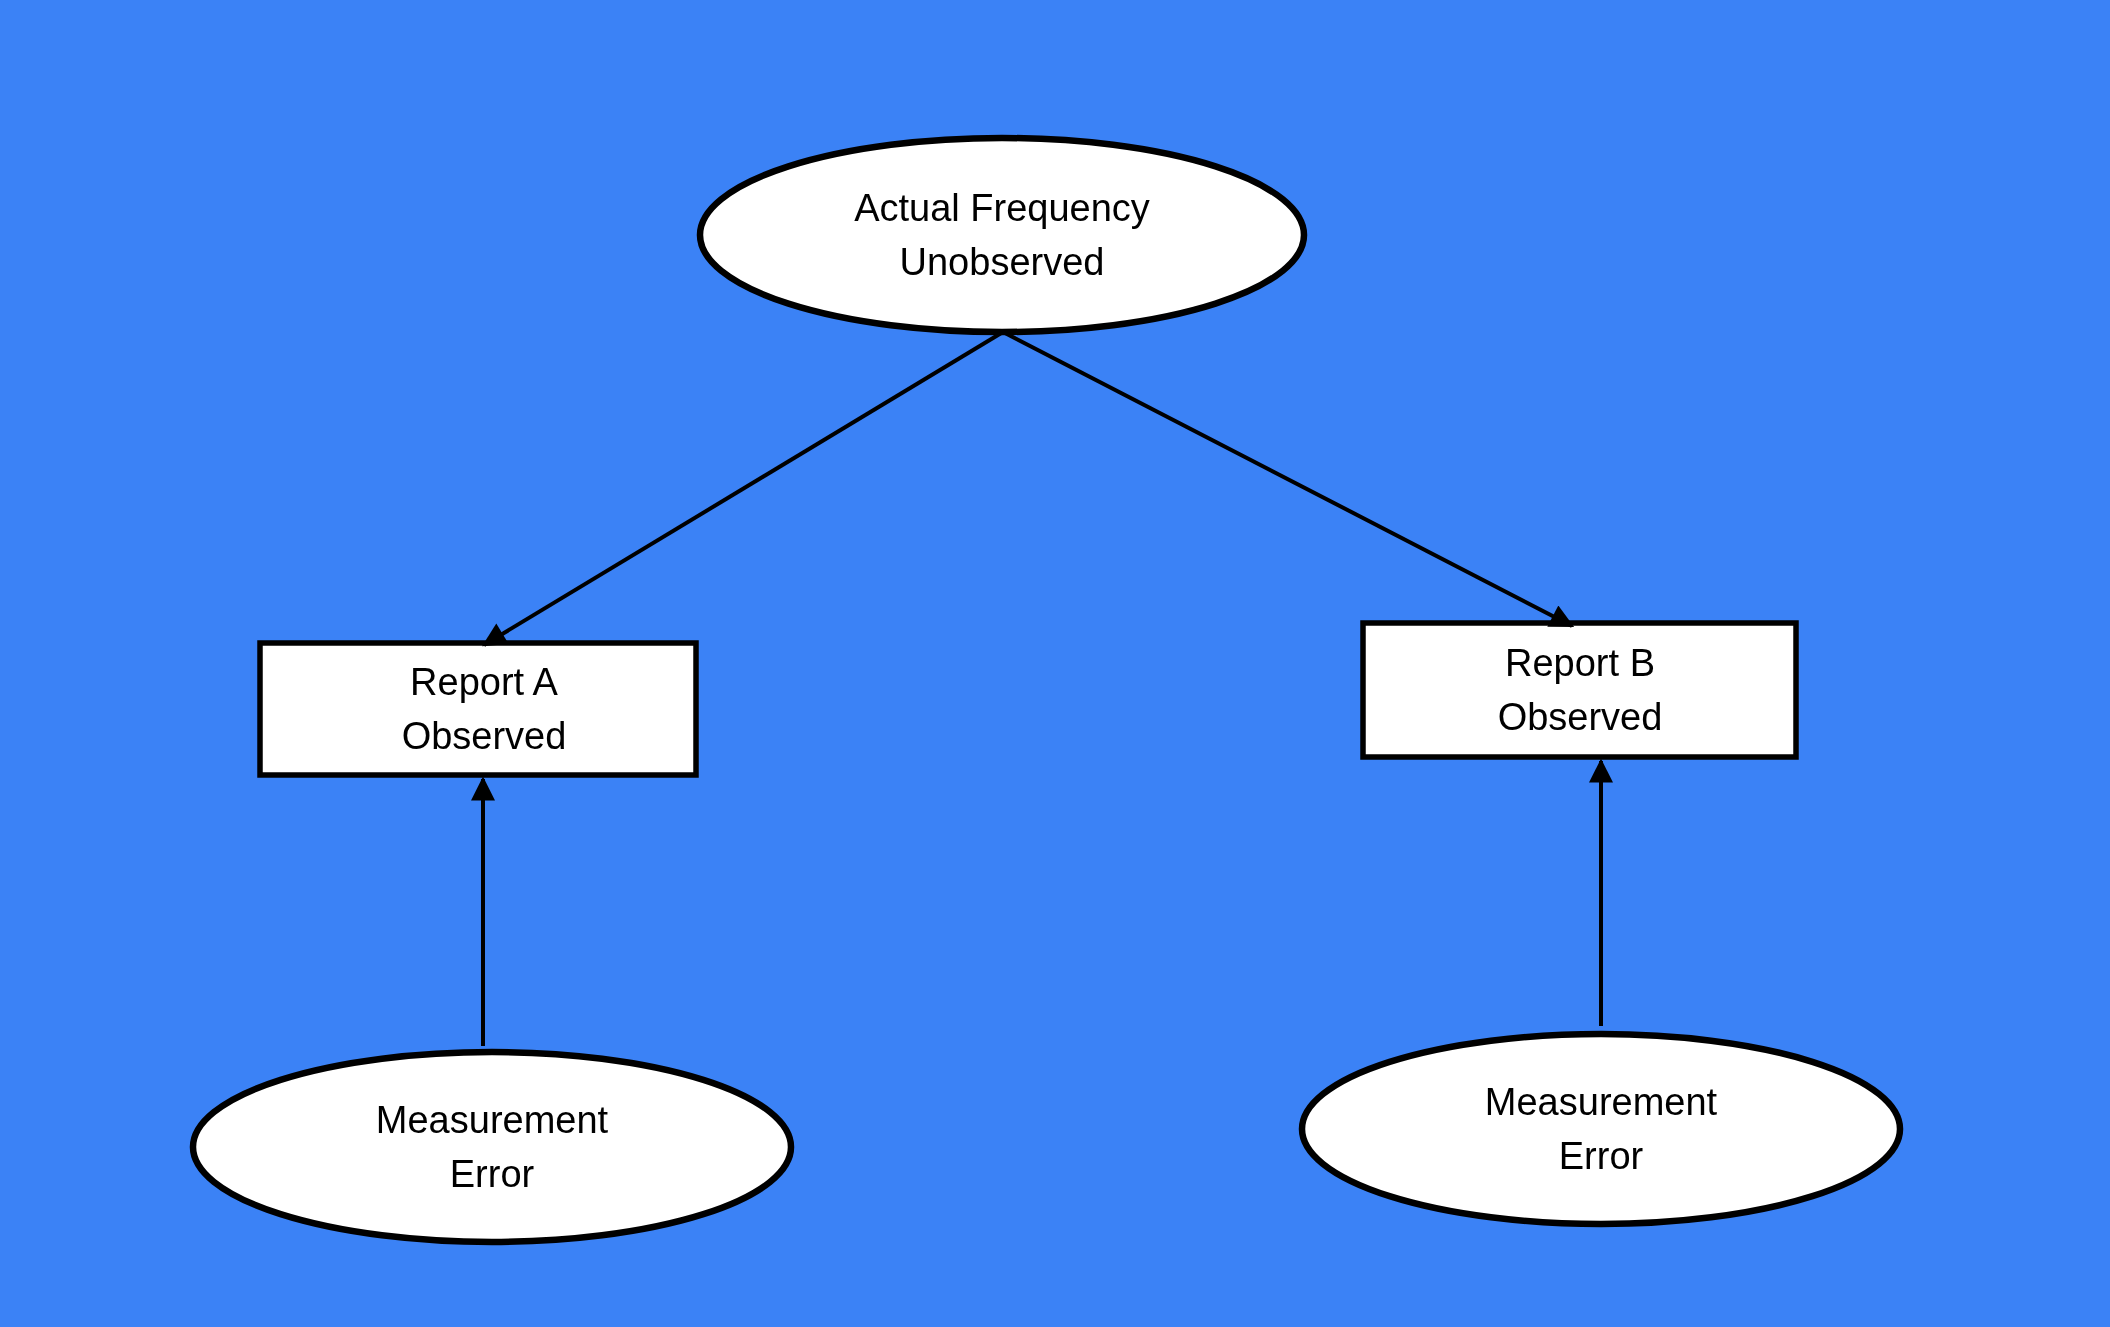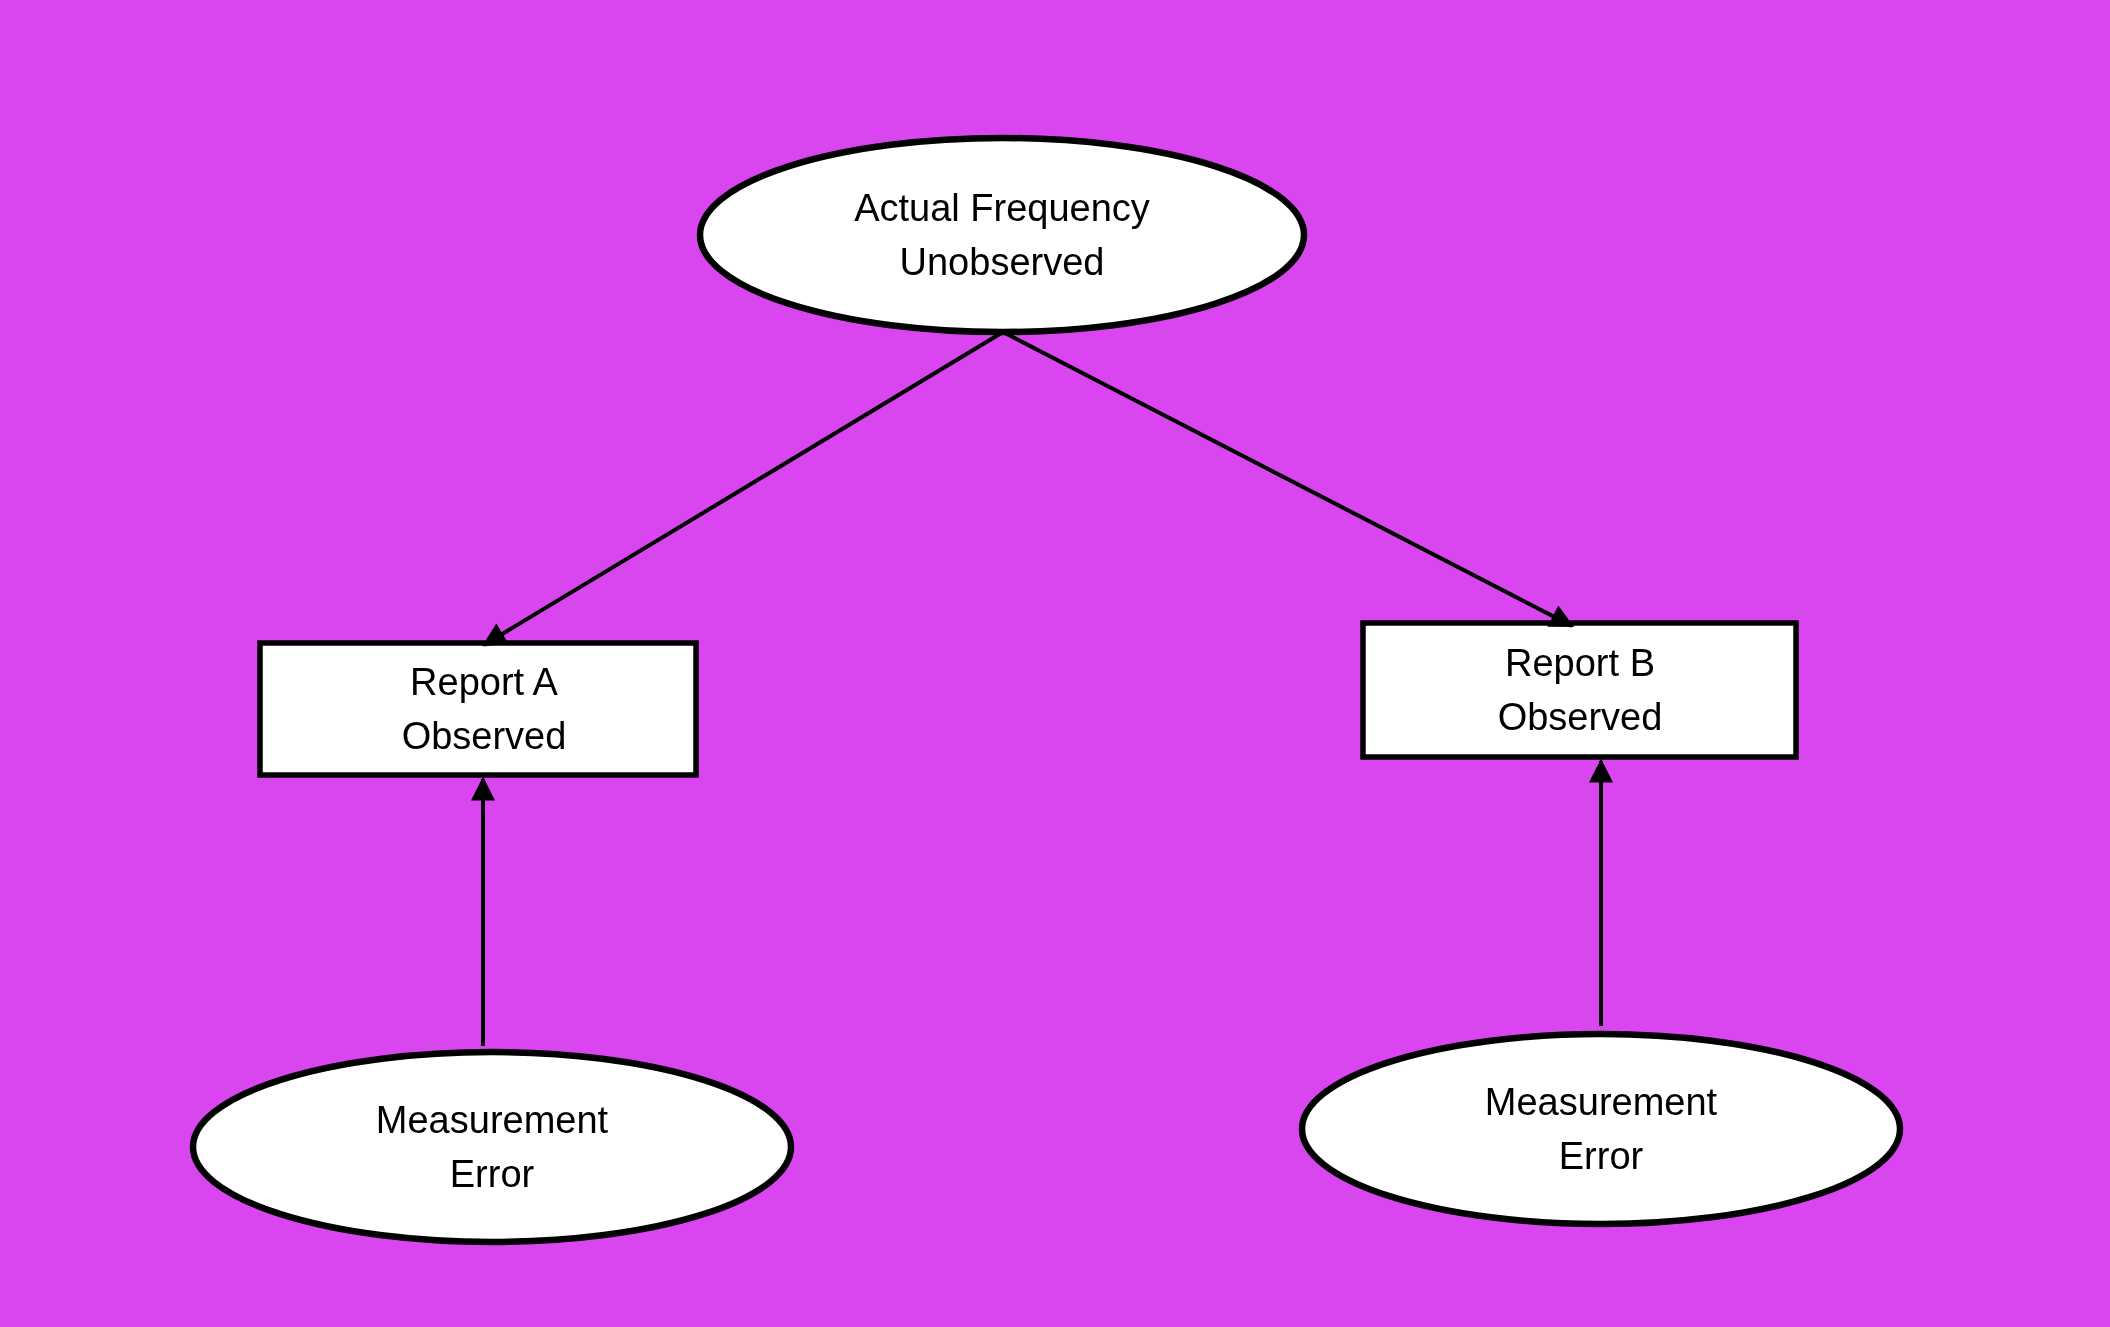--- a/index.html
+++ b/index.html
@@ -4,21 +4,21 @@
 <style>
   html, body {
     margin: 0;
     padding: 0;
     background: #ffffff;
   }
   .stage {
     position: relative;
     width: 2110px;
     height: 1327px;
-    background: #d946ef;
+    background: #3b82f6;
     overflow: hidden;
     font-family: "Liberation Sans", "DejaVu Sans", sans-serif;
     text-decoration: underline;
   }
   svg { display: block; }
   .shape {
     fill: #ffffff;
   }
   .node-ellipse { stroke-width: 6.5; }
   .node-rect   { stroke-width: 5.5; }

